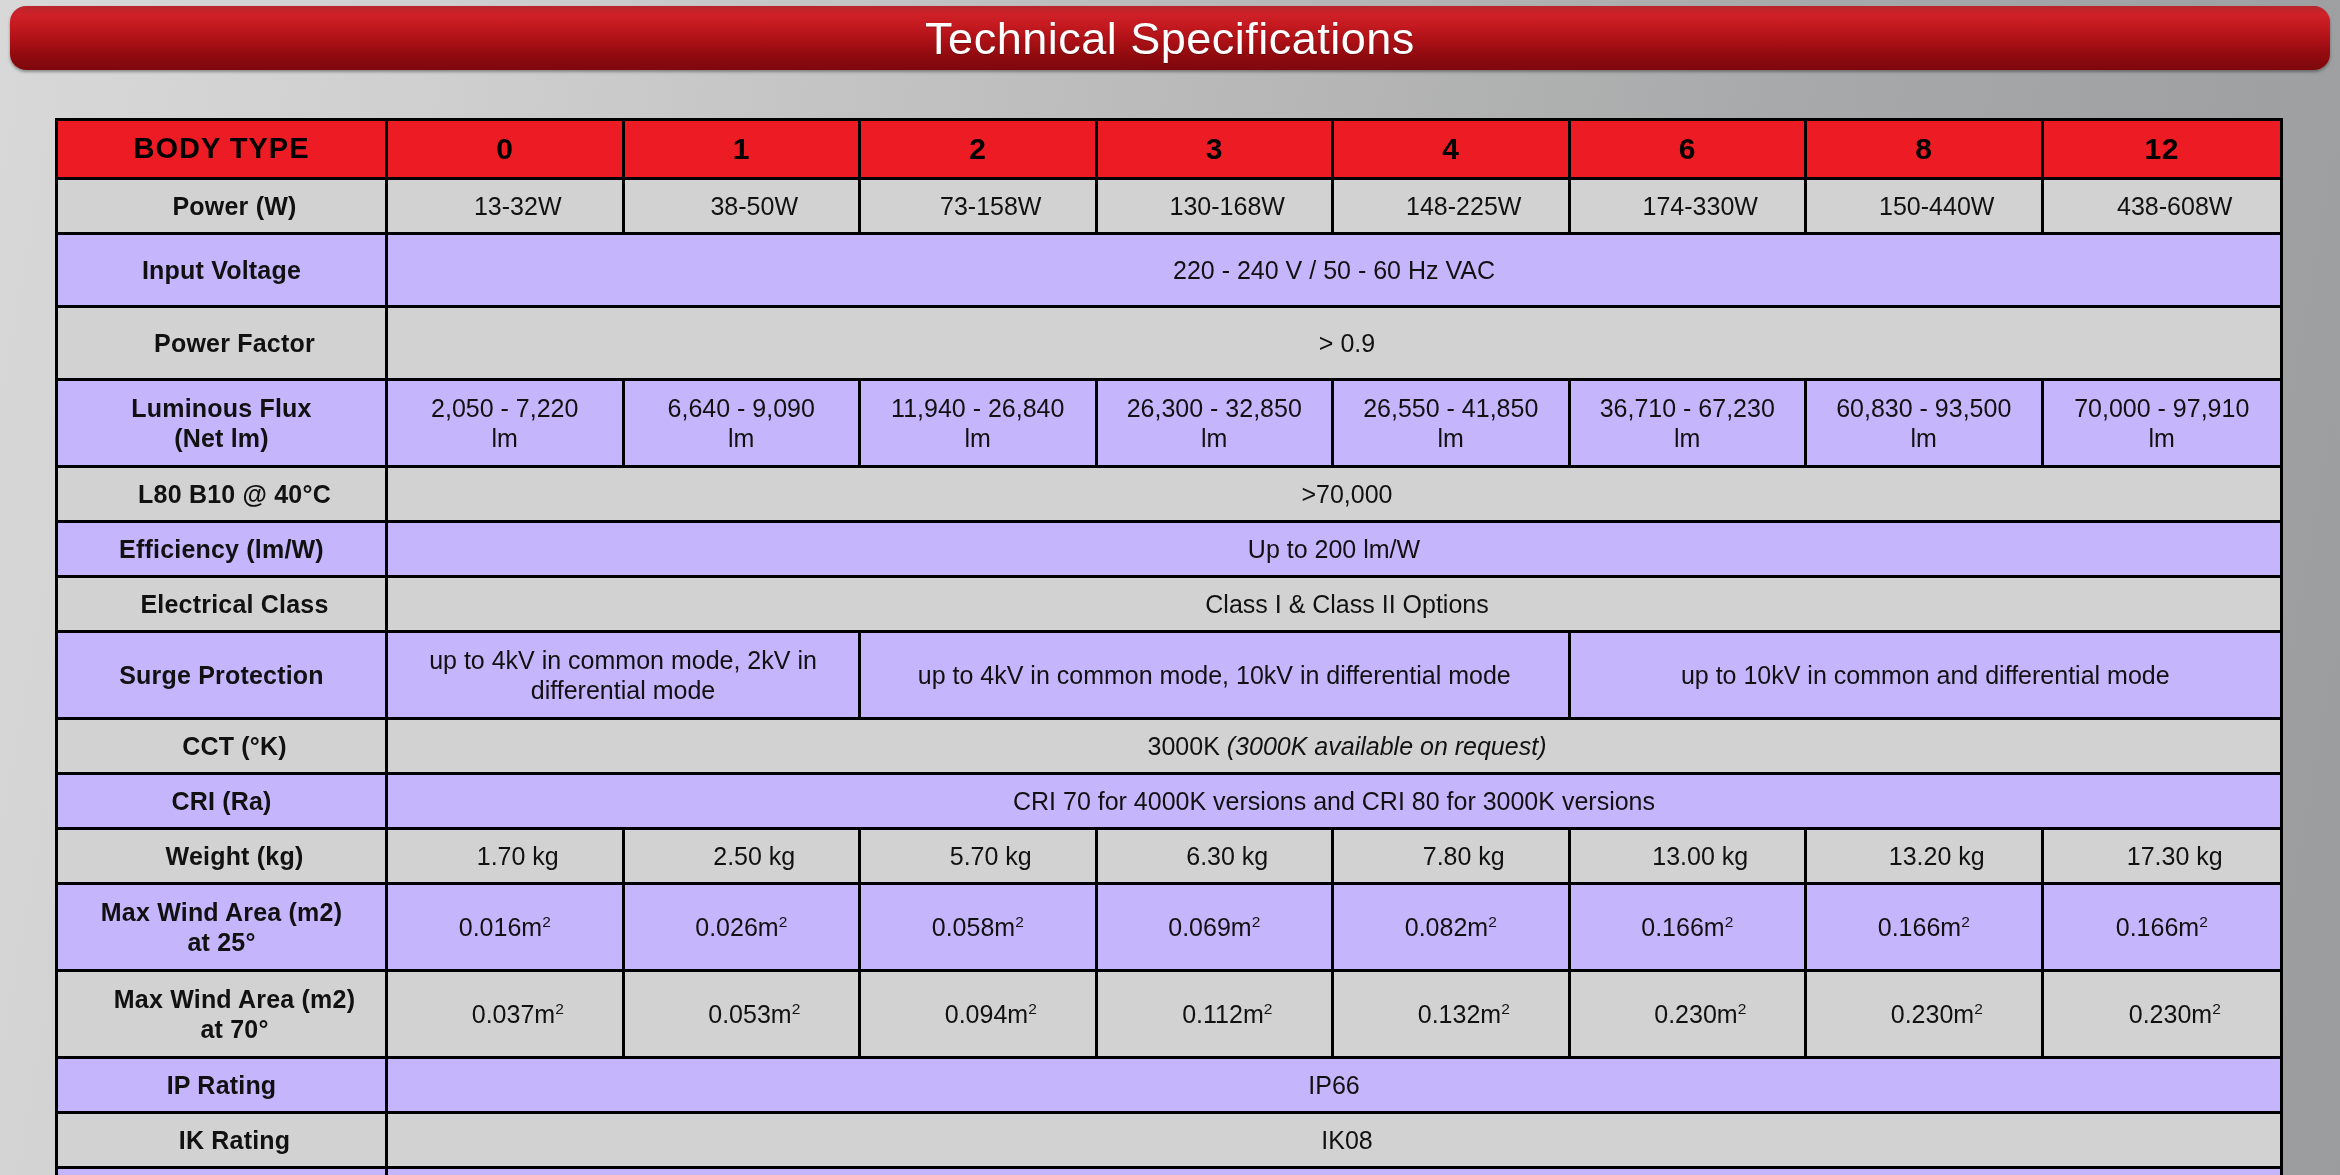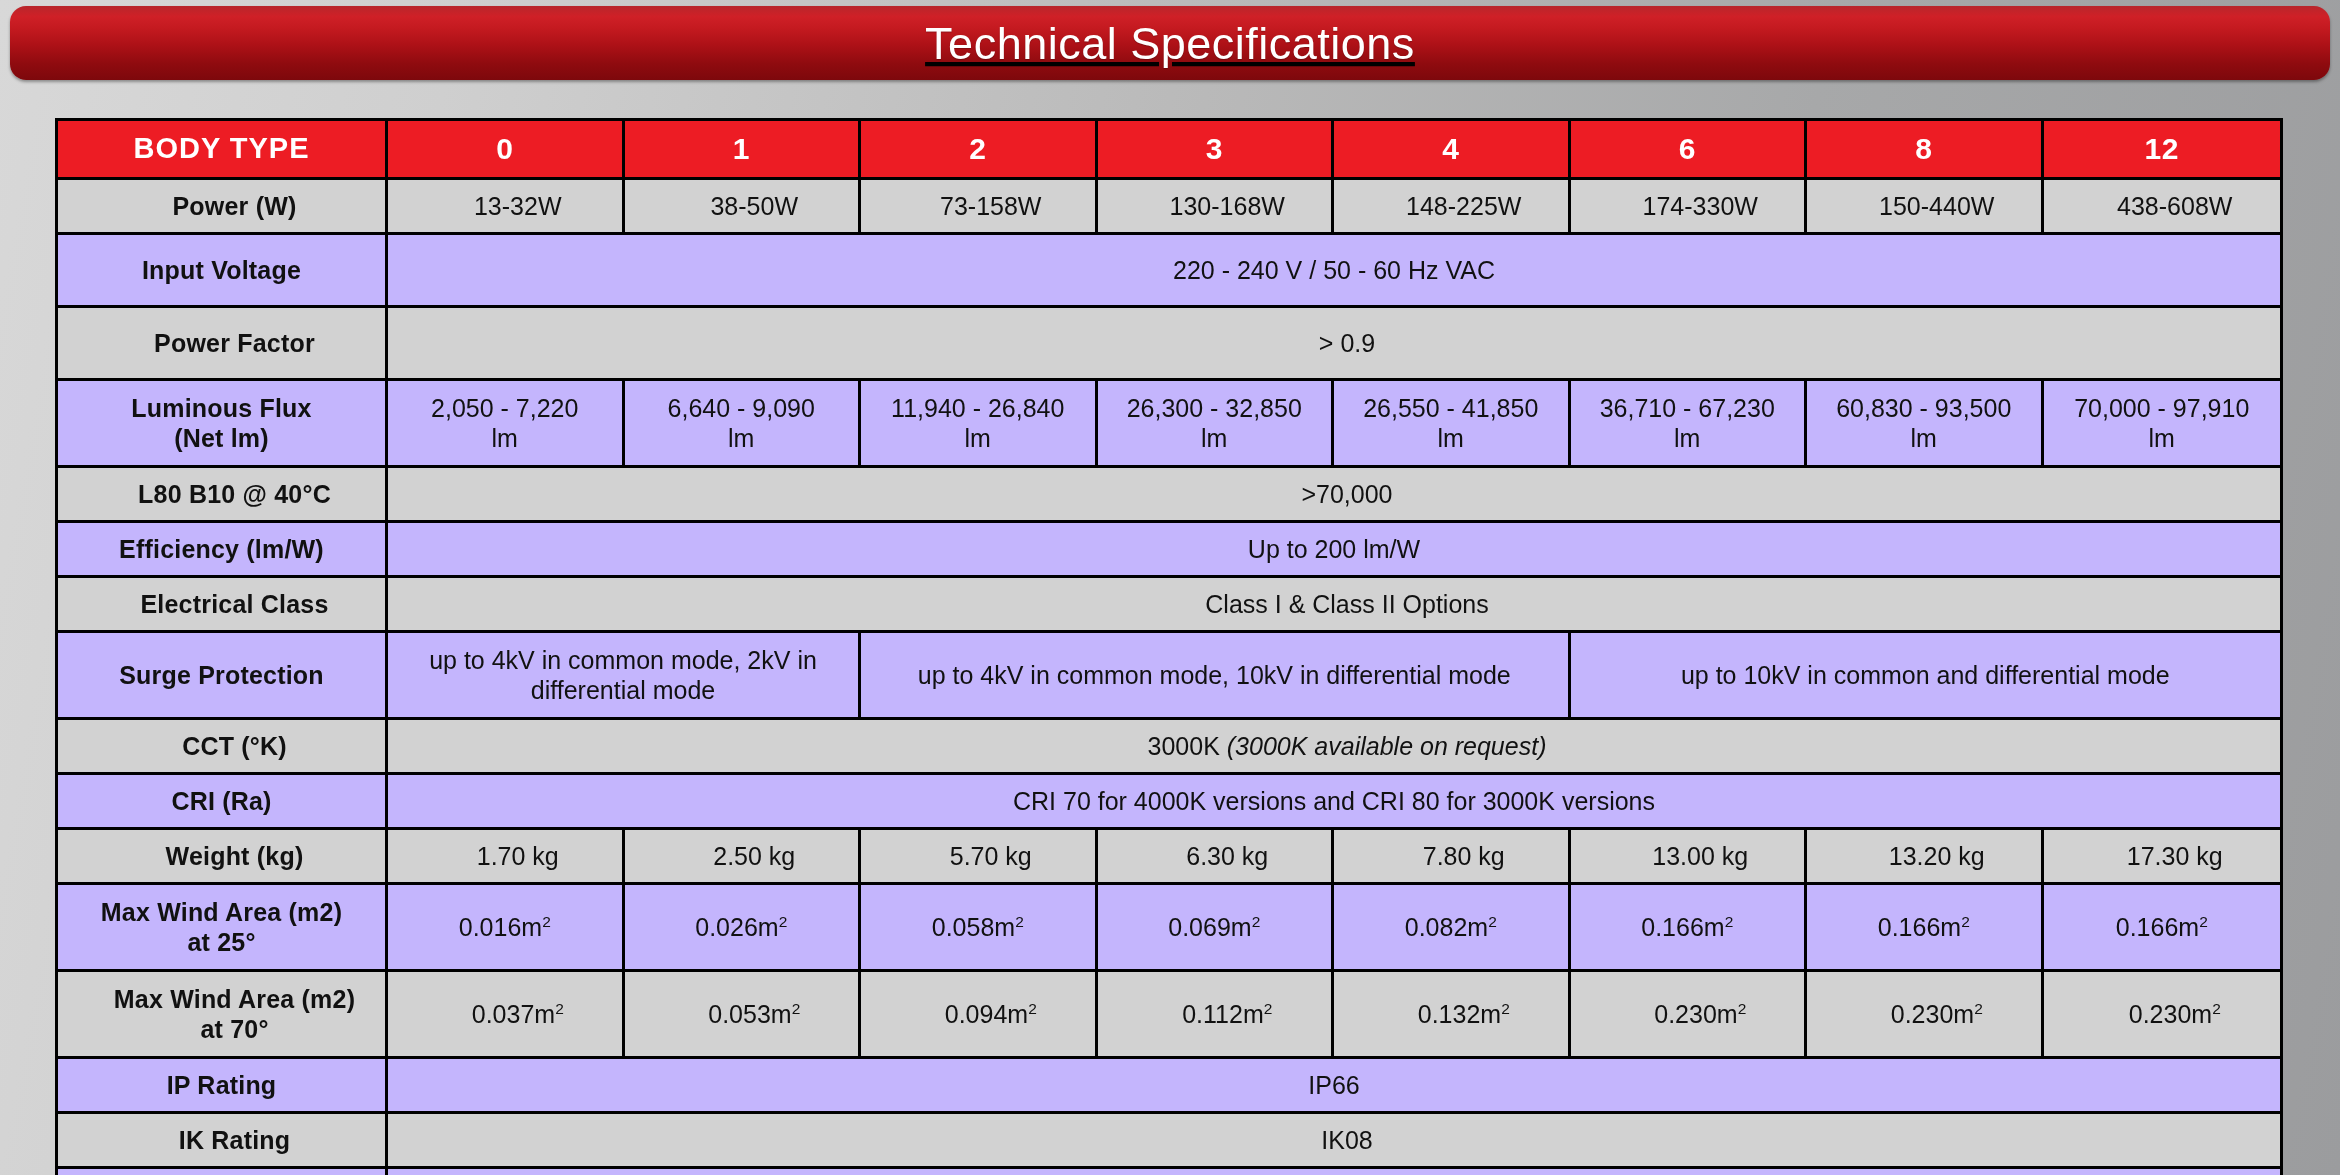--- a/index.html
+++ b/index.html
@@ -14,34 +14,33 @@
     font-family: "Liberation Sans", sans-serif;
     -webkit-font-smoothing: antialiased;
   }
 
   
   .title-bar {
     position: absolute;
     left: 10px;
     top: 6px;
     width: 2320px;
-    height: 74px;
+    height: 64px;
     border-radius: 16px;
     background: linear-gradient(to bottom,
         #b8262c 0%,
         #cf2027 14%,
         #c41a20 30%,
         #ae1117 52%,
         #8f0b0f 78%,
         #7d080c 100%);
     box-shadow: 0 2px 3px rgba(0,0,0,0.35);
     display: flex;
     align-items: center;
     justify-content: center;
-    text-decoration: underline;
   }
   .title-text {
     color: #ffffff;
     font-size: 45px;
     font-weight: 400;
     letter-spacing: 0.5px;
     line-height: 1;
     text-shadow: 0 1px 1px rgba(0,0,0,0.25);
   }
 
@@ -73,21 +72,21 @@
     background: #fff;
   }
   table.spec tr > *:last-child { border-right: 0; }
   table.spec tr:last-child > * { border-bottom: 0; }
 
   col.c-label { width: 330px; }
 
   
   tr.head th {
     background: #ed1c24;
-    color: #ffffff;
+    color: #000000;
     font-weight: bold;
     font-size: 30px;
     height: 48px;
     letter-spacing: 0.5px;
   }
   tr.head th.lbl { font-size: 29px; letter-spacing: 1px; }
 
   
   td.lbl {
     font-weight: bold;

